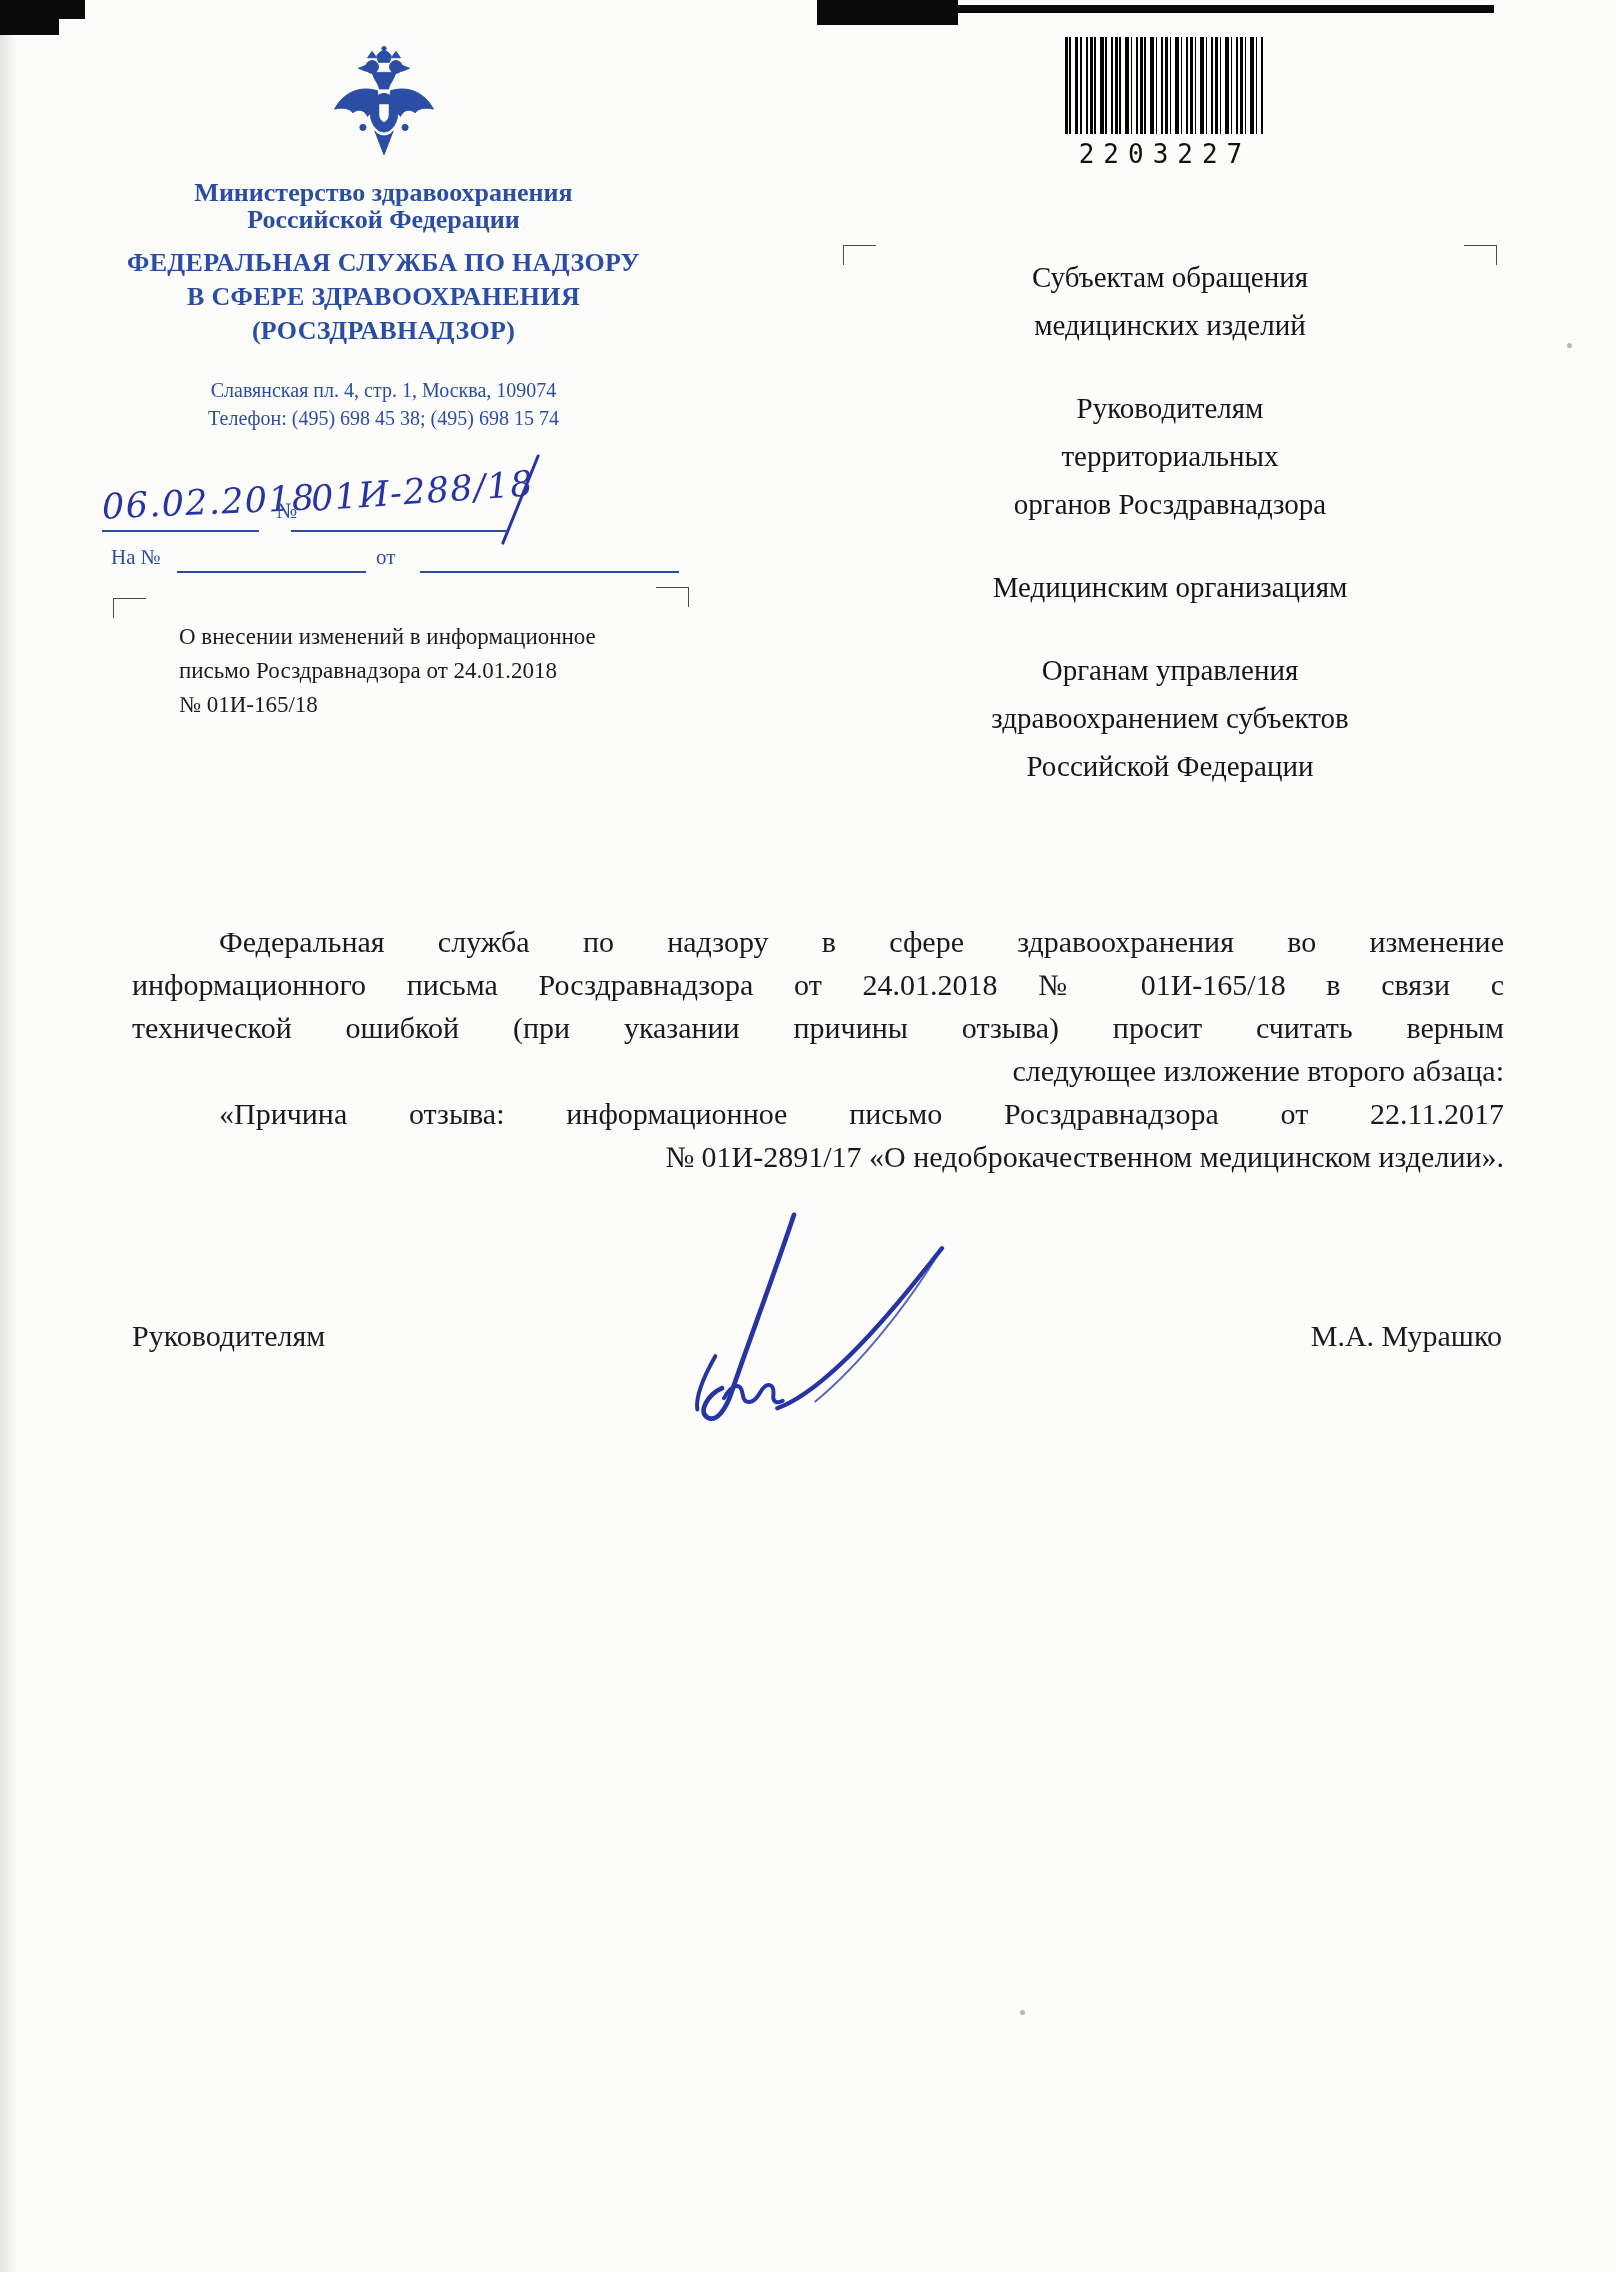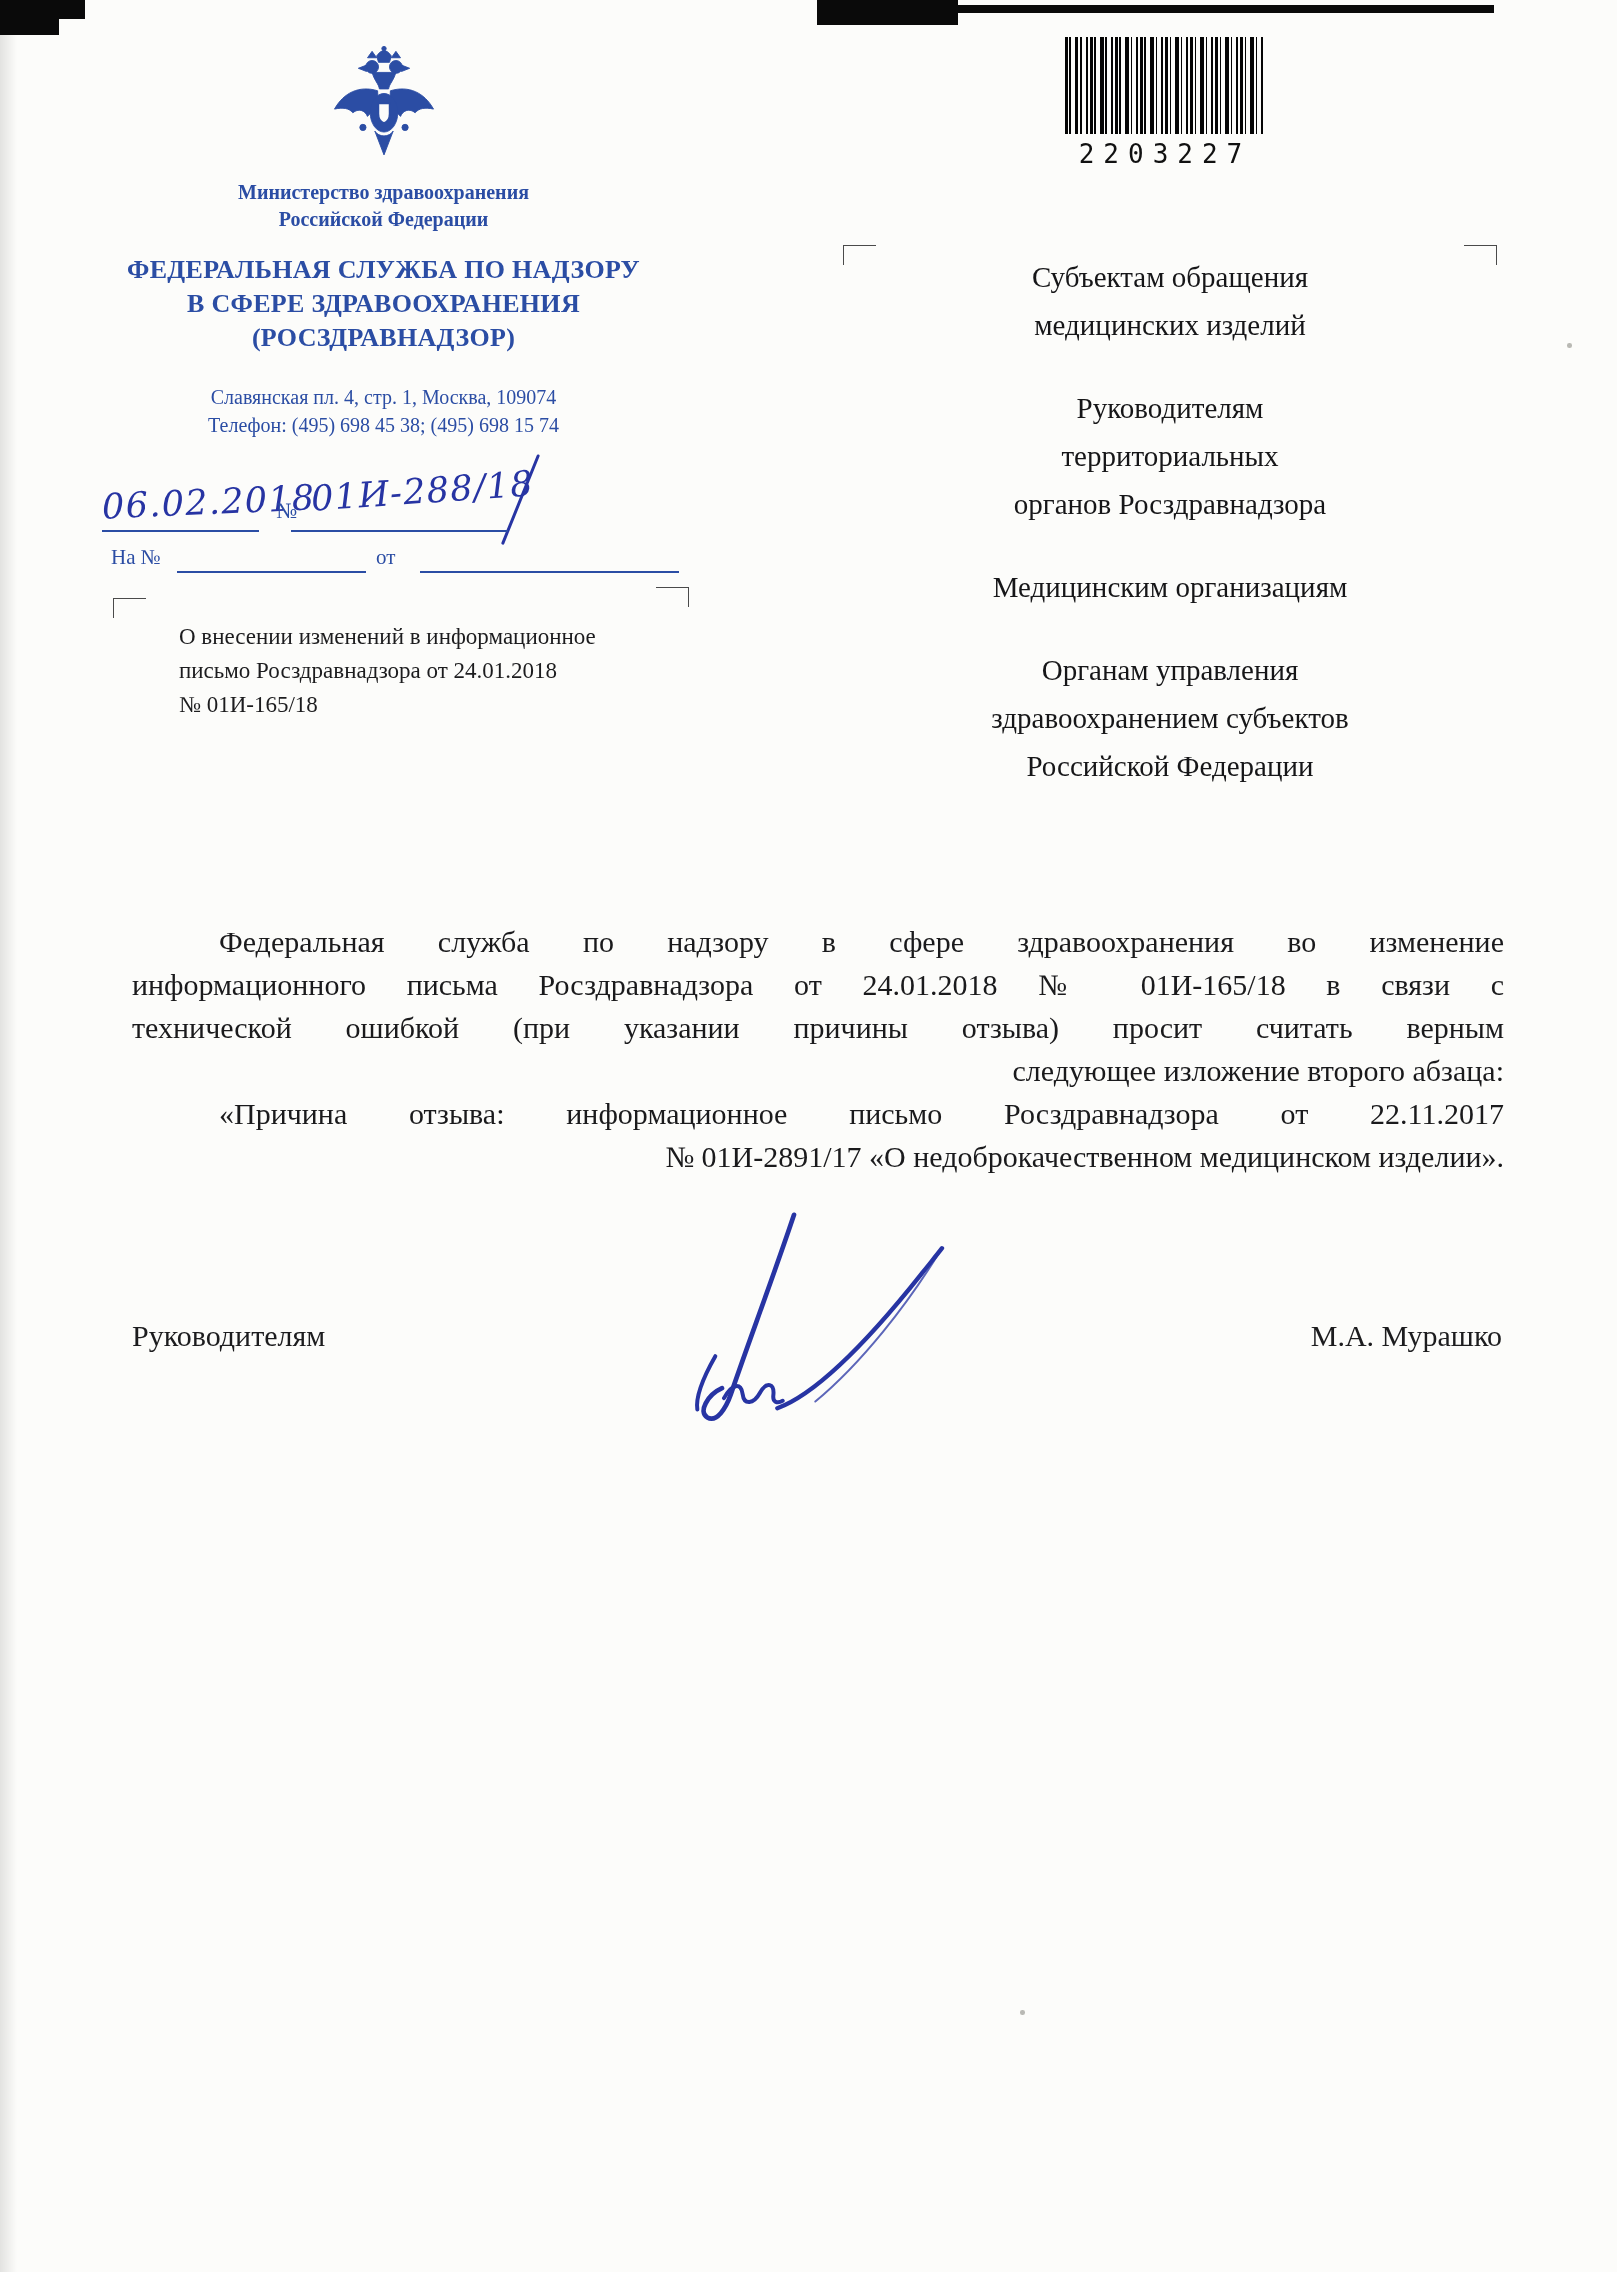--- a/index.html
+++ b/index.html
@@ -22,22 +22,22 @@
   .artifact { position:absolute; background:#0a0a0a; }
   .a1  { left:0; top:0; width:85px; height:19.3px; }
   .a1b { left:0; top:18px; width:59px; height:17px; }
   .a2  { left:817px; top:0; width:141px; height:24.5px; }
   .a3  { left:956px; top:5.2px; width:538px; height:7.7px; }
   .speck { position:absolute; width:4.5px; height:4.5px; border-radius:50%; background:#b9b9b4; }
 
   
   .sender { position:absolute; left:116px; top:40px; width:535px; text-align:center; color:#2b4da4; }
   .emblem { display:block; margin:0 auto; width:110px; height:129px; }
-  .ministry { margin-top:10.3px; font-weight:bold; font-size:20px; line-height:27px; }
-  .agency   { margin-top:20px; font-weight:bold; font-size:26px; line-height:34px; letter-spacing:0.3px;text-align:center; }
+  .ministry { margin-top:10.3px; font-weight:bold; font-size:26px; line-height:27px; }
+  .agency   { margin-top:13px; font-weight:bold; font-size:26px; line-height:34px; letter-spacing:0.3px;text-align:center; }
   .addr     { margin-top:28px; font-size:20px; line-height:28px; }
 
   
   .hw { position:absolute; font-family:"DejaVu Serif", serif; font-style:italic; color:#2734a3; white-space:nowrap; }
   .hw-date { left:102px; top:482px; font-size:35px; transform:rotate(-2.5deg); letter-spacing:1.3px; }
   .num-sign { position:absolute; left:276px; top:498px; font-size:22px; color:#2b4da4; }
   .hw-num  { left:311px; top:471px; font-size:35px; transform:rotate(-4deg); letter-spacing:1.3px; }
   .flourish { position:absolute; left:519px; top:451px; width:2.6px; height:97px; background:#2734a3; transform:rotate(22deg); border-radius:1.9px; }
   .uline { position:absolute; height:1.9px; background:#2b4da4; }
   .u1 { left:102px; top:530px; width:157px; }

